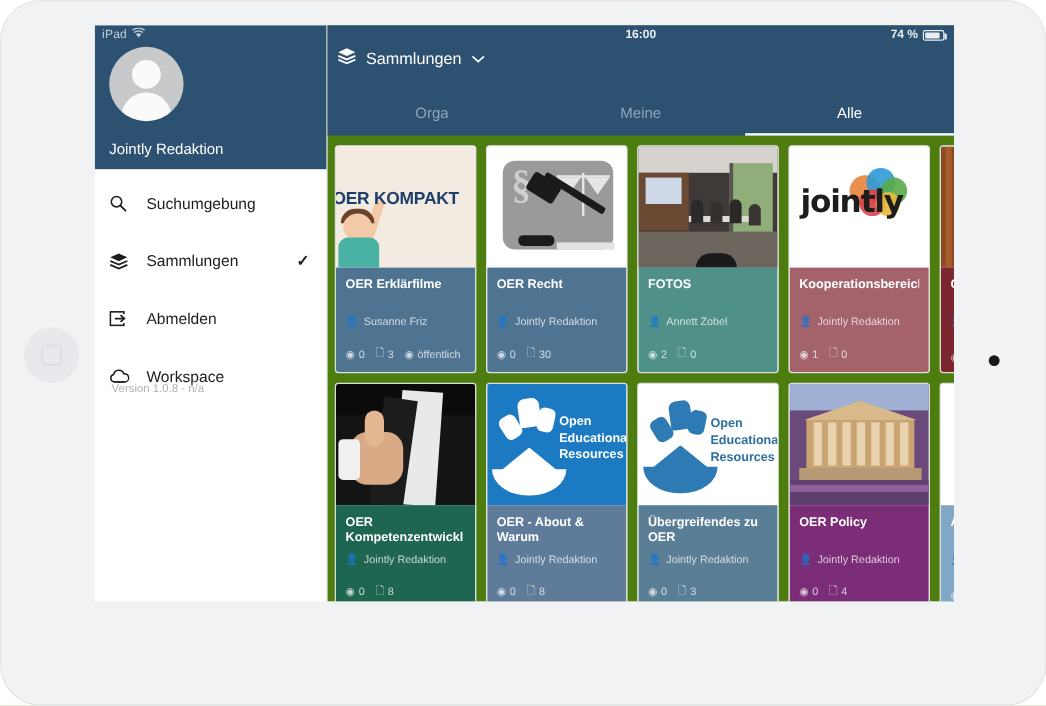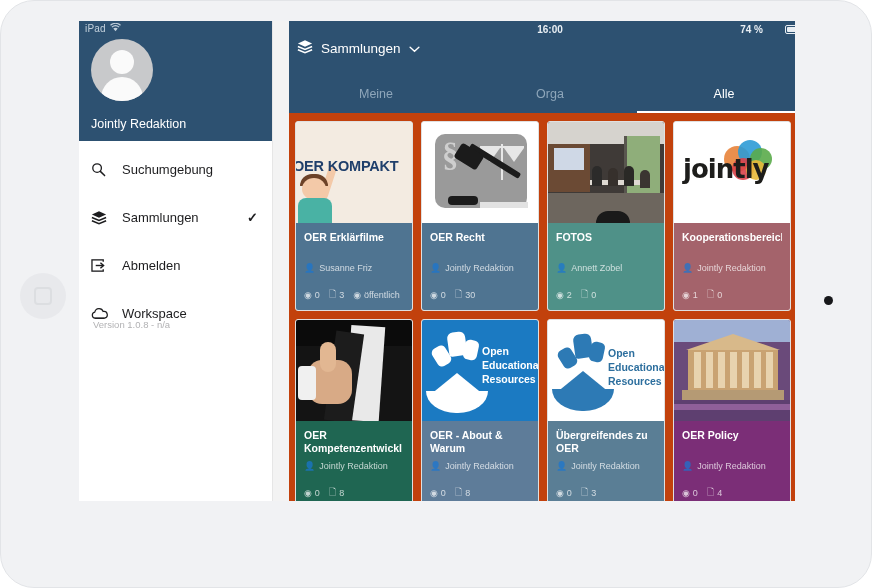--- a/index.html
+++ b/index.html
@@ -109,37 +109,37 @@
   .nav-item .nav-label { flex: 1 1 auto; padding-left: 9px; }
   .nav-item .nav-check { font-size: 13px; color:#1d1d1f; font-weight:700; }
 
   #version {
     position: absolute; left: 14px; top: 298px;
     color: #b2b2b4; font-size: 9.5px;
   }
 
   
   #main {
-    position: absolute; left: 210px; top: 0;
+    position: absolute; left: 194px; top: 0;
     width: 522px; height: 548px;
-    background: #c2410c;
+    background: #4d7c0f;
   }
   #topbar {
     position: relative;
     height: 92px;
     background: #2d5171;
   }
   #status-center {
     position:absolute; left:0; right:0; top:3px;
     text-align:center; color:#e8eef3; font-size:10px; font-weight:700;
   }
   #status-battery {
     position:absolute; right: 8px; top:3px;
     color:#e8eef3; font-size:10px; font-weight:700;
-    display:flex; align-items:center; gap:22px;
+    display:flex; align-items:center; gap:4px;
   }
   .bat-shell {
     width:18px; height:9px; border:1px solid #e8eef3; border-radius:2px;
     position:relative; display:inline-block;
   }
   .bat-shell::after{
     content:""; position:absolute; right:-3px; top:2px;
     width:2px; height:5px; background:#e8eef3; border-radius:0 1px 1px 0;
   }
   .bat-fill { position:absolute; left:1px; top:1px; bottom:1px; width:73%; background:#e8eef3; border-radius:1px;}
@@ -415,24 +415,24 @@
           <span>Sammlungen</span>
           <span>
             <svg width="11" height="7" viewBox="0 0 12 8" aria-hidden="true">
               <path d="M1 1.5 L6 6 L11 1.5" fill="none" stroke="#ffffff" stroke-width="1.6" stroke-linecap="round"></path>
             </svg>
           </span>
         </div>
 
         <div id="tabs">
           <div class="tab">
+            <span>Orga</span>
+          </div>
+          <div class="tab">
             <span>Meine</span>
-          </div>
-          <div class="tab">
-            <span>Orga</span>
           </div>
           <div class="tab active">
             <span>Alle</span>
           </div>
         </div>
       </div>
 
       <div id="grid">
 
         <div class="row">

